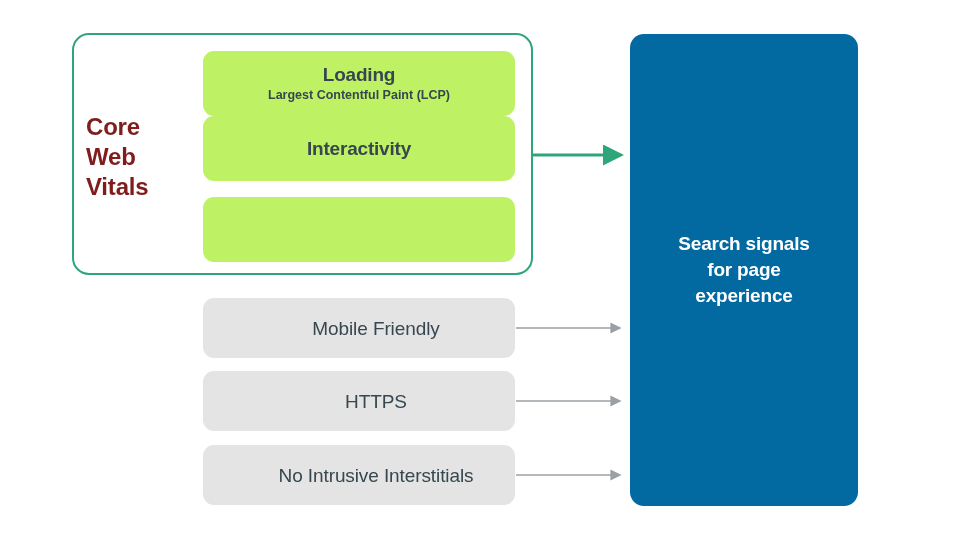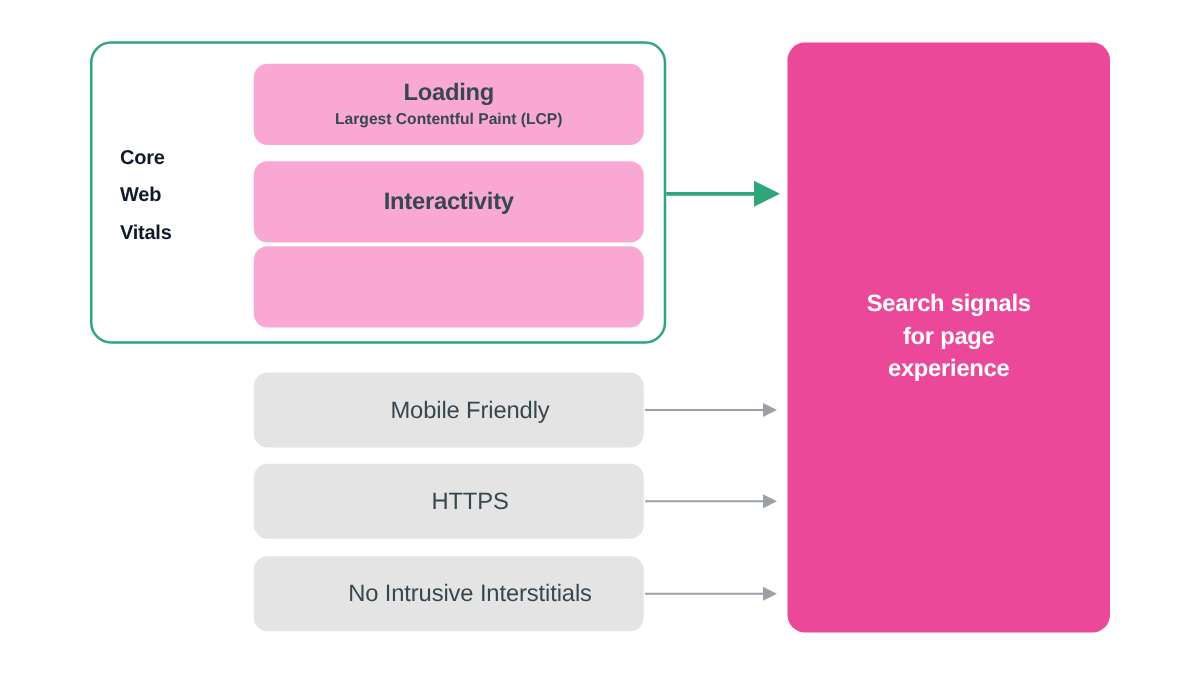--- a/index.html
+++ b/index.html
@@ -27,46 +27,45 @@
     border-radius: 17px;
     box-sizing: border-box;
     background: #ffffff;
   }
 
   .cwv-label {
     position: absolute;
     left: 86px;
     top: 112px;
     width: 110px;
-    color: #0f172a;
-    font-size: 16px;
+    color: #7f1d1d;
+    font-size: 24px;
     font-weight: bold;
     line-height: 30px;
     letter-spacing: -0.2px;
     text-align: left;
     white-space: pre-line;
-    margin-left: 10px;
   }
 
   
   .vital-card {
     position: absolute;
     left: 203px;
     width: 312px;
     height: 65px;
-    background: #f9a8d4;
+    background: #bef264;
     border-radius: 11px;
     box-sizing: border-box;
     display: flex;
     flex-direction: column;
     align-items: center;
     justify-content: center;
   }
   .vital-card.c0 { top: 51px; }
-  .vital-card.c1 { top: 129px; }
+  .vital-card.c1 { top: 116px; }
   .vital-card.c2 { top: 197px; }
 
   .vital-title {
     color: #37474f;
     font-size: 19px;
     font-weight: bold;
     line-height: 23px;
     letter-spacing: -0.2px;
   }
   .vital-sub {
@@ -101,23 +100,23 @@
     font-weight: normal;
     line-height: 23px;
     letter-spacing: -0.1px;
   }
 
   
   .blue-card {
     position: absolute;
     left: 630px;
     top: 34px;
-    width: 258px;
+    width: 228px;
     height: 472px;
-    background: #ec4899;
+    background: #0369a1;
     border-radius: 14px;
     box-sizing: border-box;
     display: flex;
     align-items: center;
     justify-content: center;
   }
   .blue-text {
     color: #ffffff;
     font-size: 19px;
     font-weight: bold;

